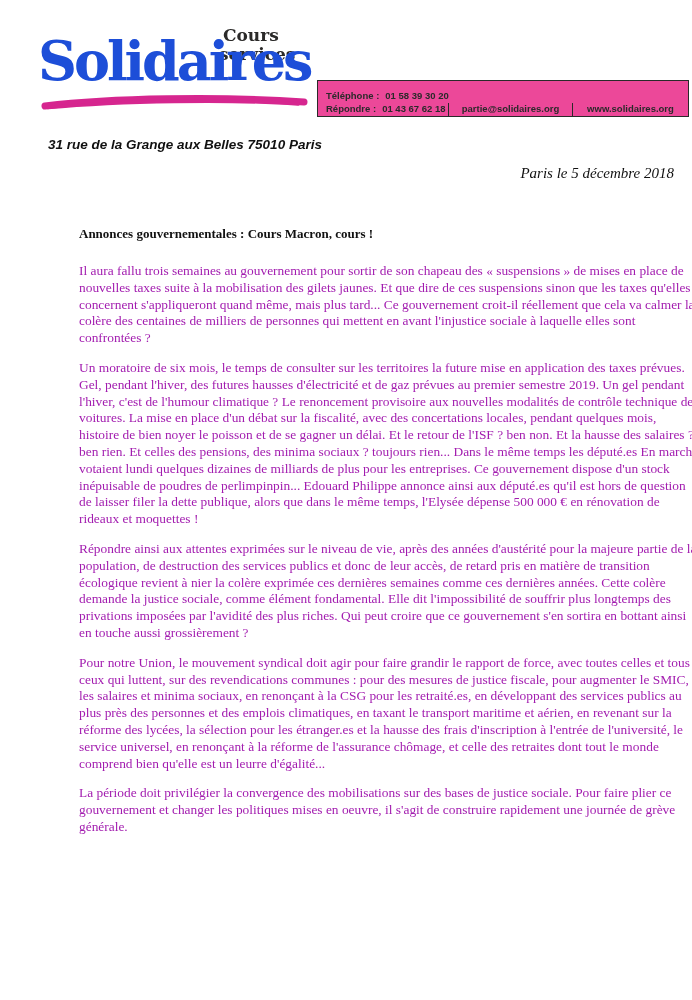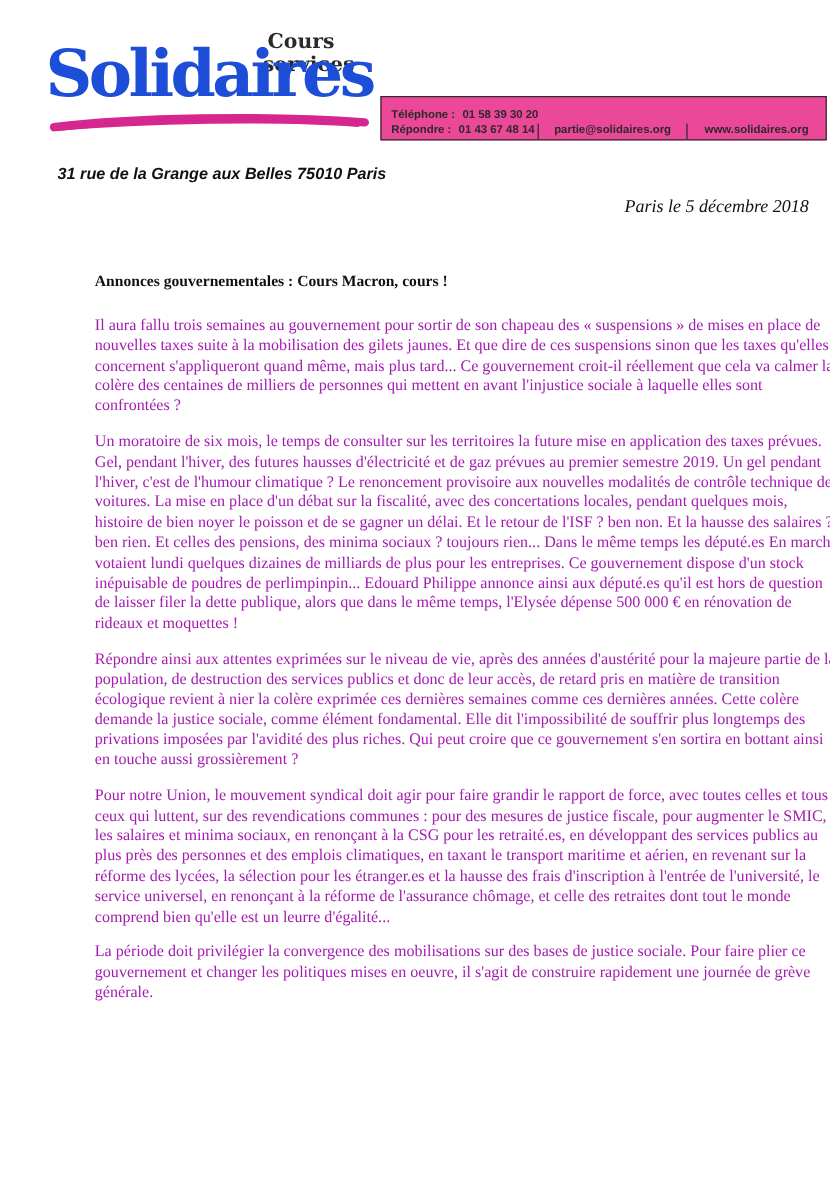--- a/index.html
+++ b/index.html
@@ -111,21 +111,21 @@
   </div>
 
   <div class="contact-table">
     <div class="contact-cell phone-cell">
       <div class="phone-line">
         <span>Téléphone :</span>
         <span>01 58 39 30 20</span>
       </div>
       <div class="phone-line">
         <span>Répondre :</span>
-        <span>01 43 67 48 14</span>
+        <span>01 43 67 62 18</span>
       </div>
     </div>
     <div class="contact-cell email-cell">partie@solidaires.org</div>
     <div class="contact-cell web-cell">www.solidaires.org</div>
   </div>
 
   <div class="address">31 rue de la Grange aux Belles 75010 Paris</div>
 
   <div class="doc">
     <div class="dateline">Paris le 5 décembre 2018</div>

